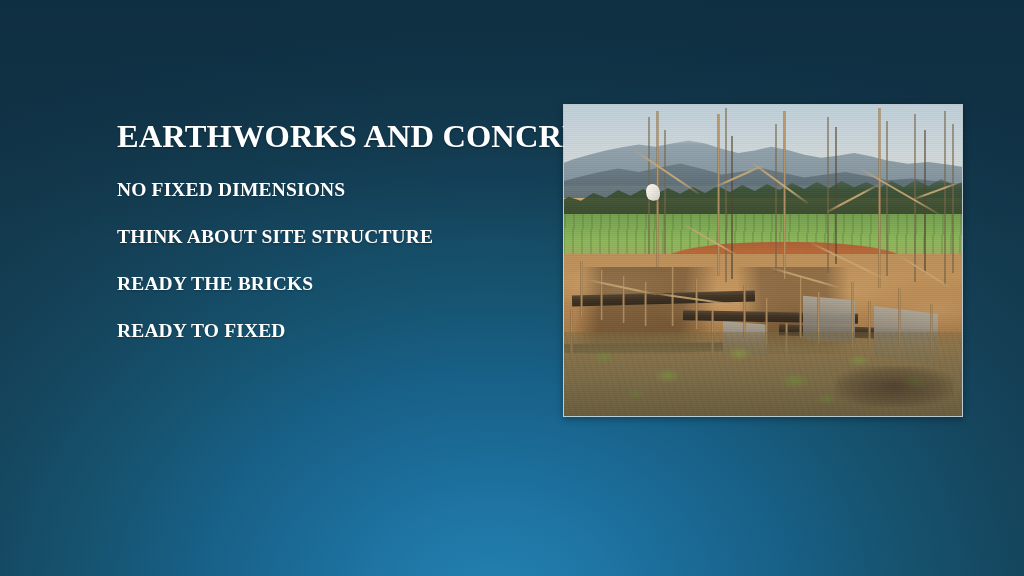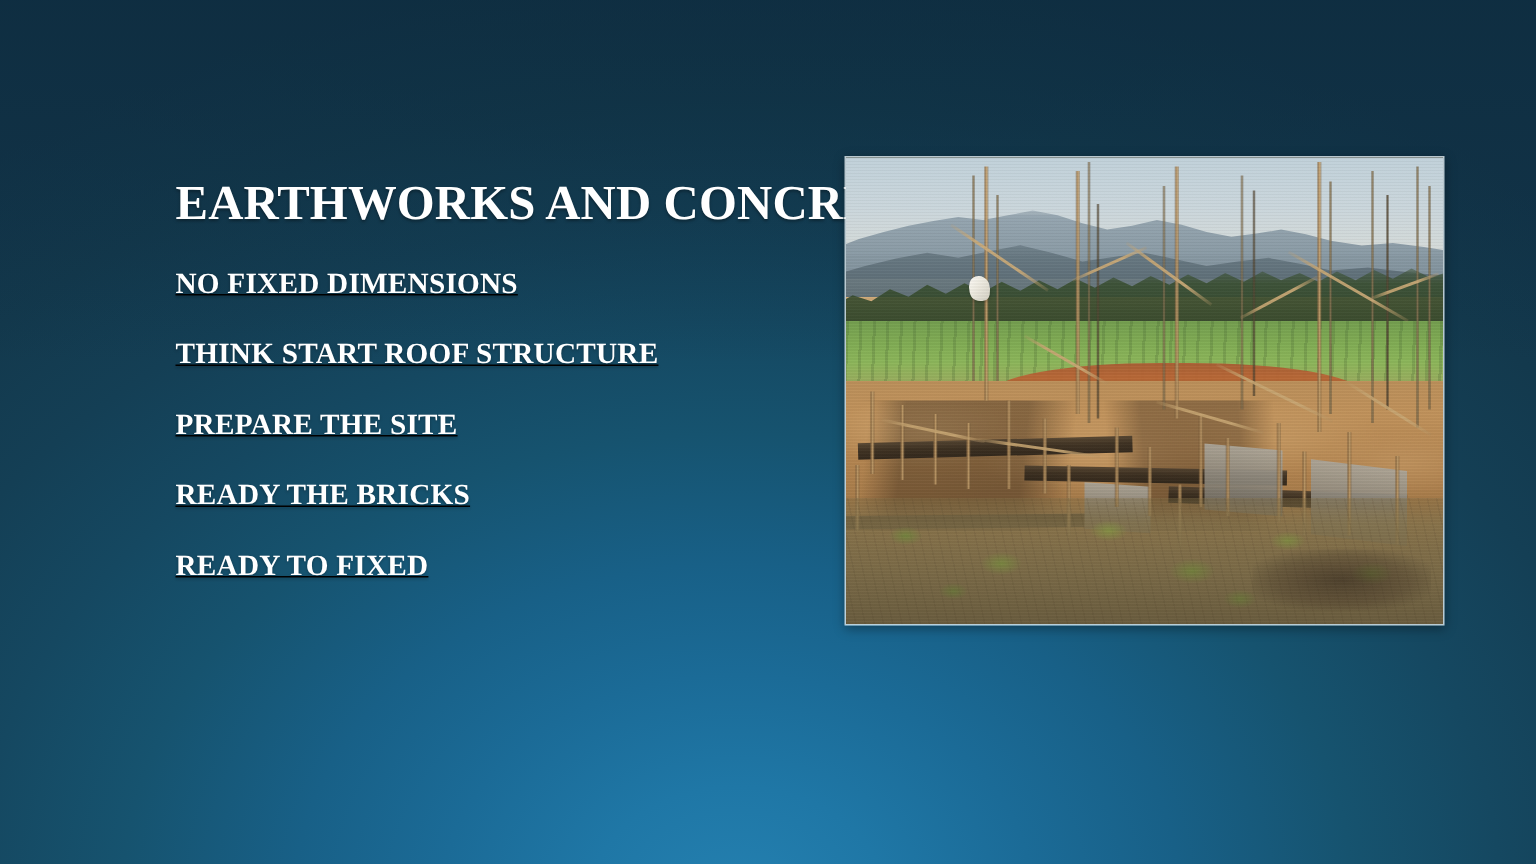--- a/index.html
+++ b/index.html
@@ -65,21 +65,20 @@
     line-height: 40px;
     white-space: nowrap;
     text-shadow: 0 1px 2px rgba(0,0,0,0.35);
   }
 
   #bullet-list {
     list-style: none;
     margin: 0;
     padding: 0;
     margin-top: 22px;
-    text-decoration: underline;
   }
 
   #bullet-list li {
     color: #ffffff;
     font-size: 19.5px;
     font-weight: bold;
     letter-spacing: 0.15px;
     line-height: 24px;
     height: 47px;
     white-space: nowrap;
@@ -326,22 +325,21 @@
 
   <div id="slide-background"></div>
   <div id="slide-vignette"></div>
 
   <div id="text-block">
 
     <div id="slide-title">EARTHWORKS AND CONCRETE</div>
 
     <ul id="bullet-list">
       <li>NO FIXED DIMENSIONS</li>
-      <li>THINK START ROOF STRUCTURE</li>
-      <li>PREPARE THE SITE</li>
+      <li>THINK ABOUT SITE STRUCTURE</li>
       <li>READY THE BRICKS</li>
       <li>READY TO FIXED</li>
     </ul>
 
   </div>
 
   <div id="photo-frame">
     <div id="photo" role="img" aria-label="Building foundation earthworks with excavated trenches, timber formwork and steel rebar columns, green fields and hazy mountains in the background">
 
       <div class="ph-layer" id="ph-sky"></div>

